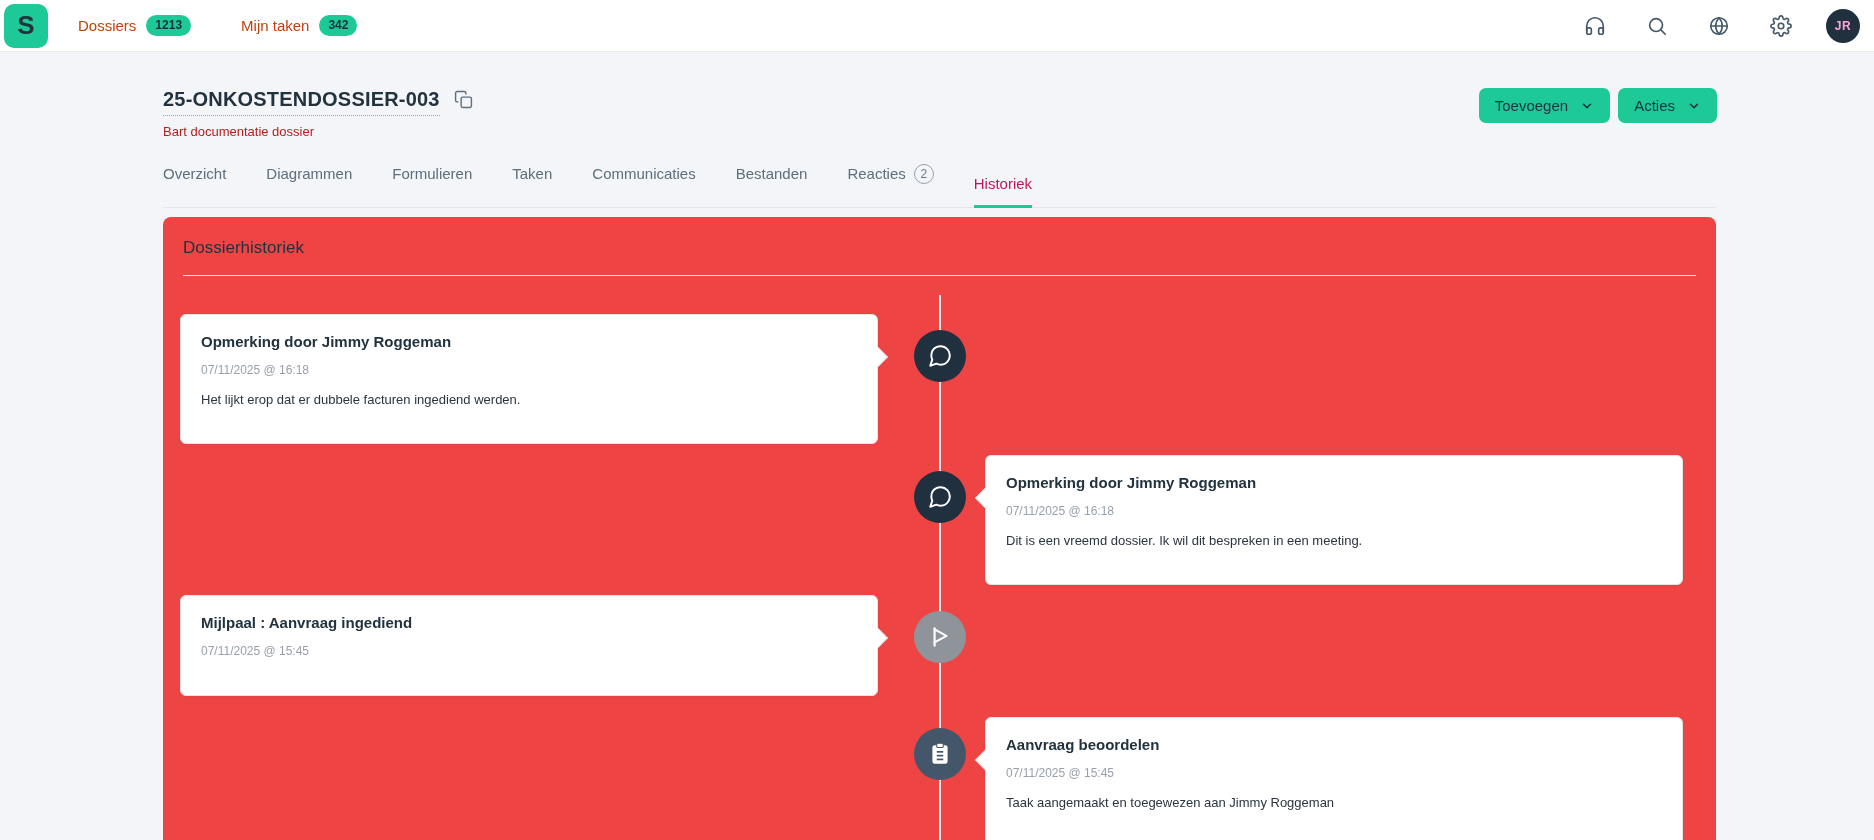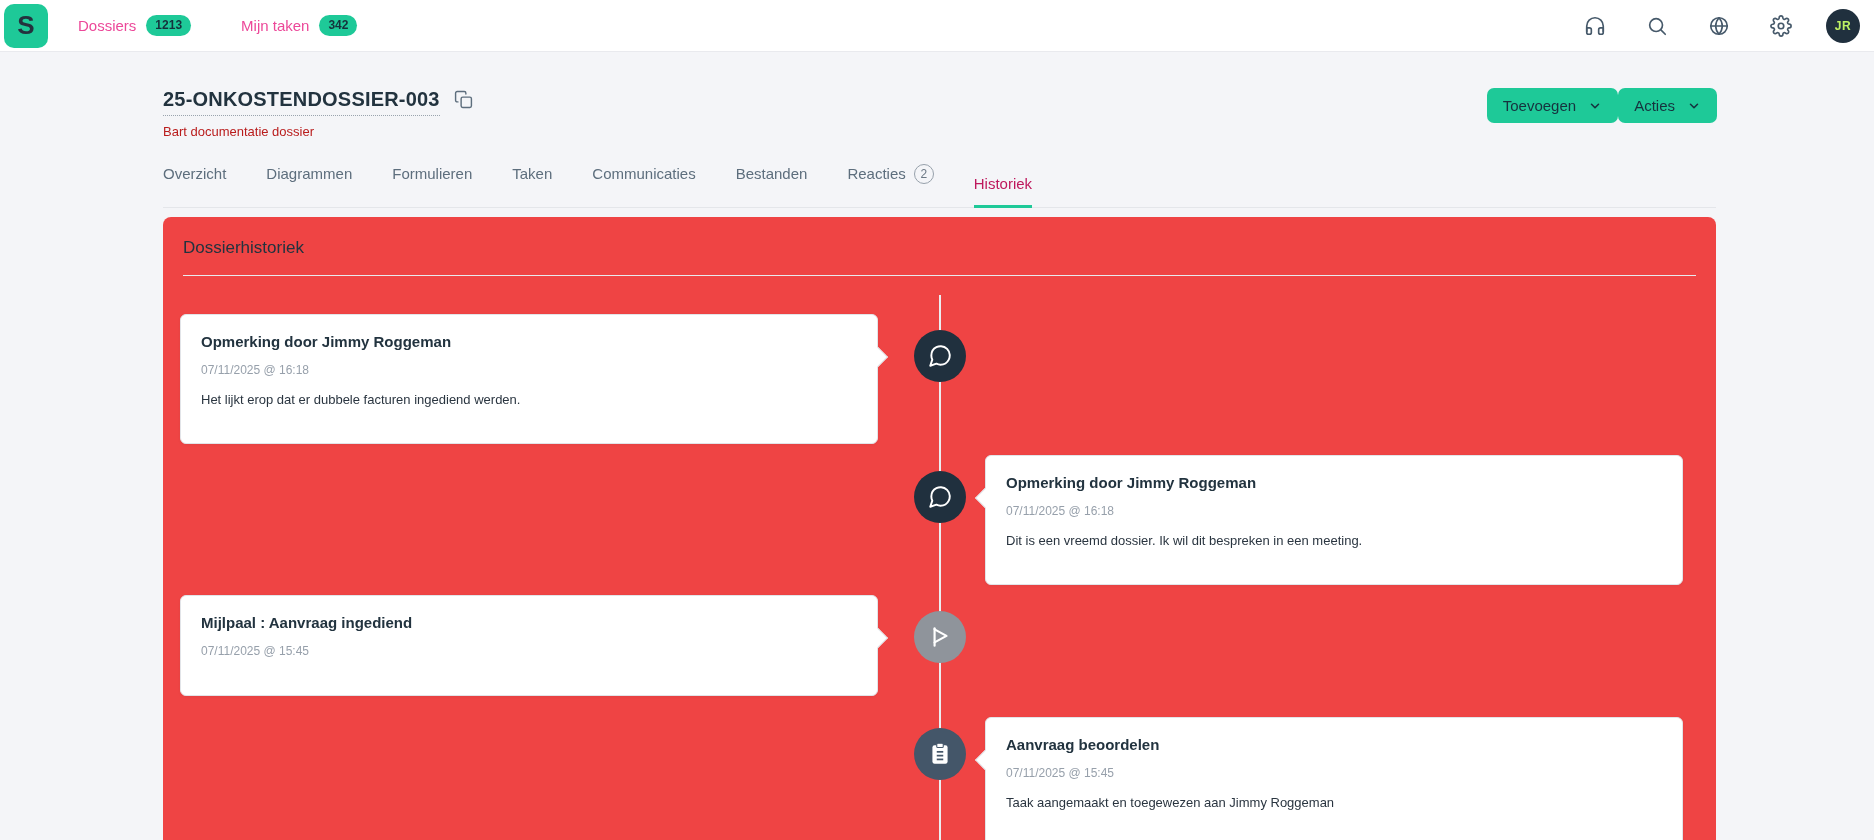--- a/index.html
+++ b/index.html
@@ -15,46 +15,46 @@
     height:52px; background:#fff; border-bottom:1px solid #e9eaee;
     display:flex; align-items:center; padding:0 14px 0 4px;
   }
   .logo {
     width:44px; height:44px; border-radius:10px; background:#1ec998;
     display:flex; align-items:center; justify-content:center;
     font-size:26px; font-weight:600; color:#24323e; margin-right:30px;
   }
   .nav-items { display:flex; align-items:center; }
   .nav-item { display:flex; align-items:center; margin-right:50px; cursor:pointer; }
-  .nav-item-label { font-size:15px; color:#ec4899; margin-right:10px; }
+  .nav-item-label { font-size:15px; color:#c2410c; margin-right:10px; }
   .nav-badge {
     background:#1ec998; color:#15323c; font-size:12px; font-weight:bold;
     border-radius:11px; padding:3px 9px; line-height:1.2;
   }
   .nav-right { margin-left:auto; display:flex; align-items:center; gap:40px; }
   .nav-icon-btn { width:22px; height:22px; color:#46596a; cursor:pointer; display:flex; }
   .nav-icon-btn svg { width:22px; height:22px; }
   .avatar {
-    width:34px; height:34px; border-radius:50%; background:#20303e; color:#bef264;
+    width:34px; height:34px; border-radius:50%; background:#20303e; color:#f9a8d4;
     display:flex; align-items:center; justify-content:center;
     font-size:12px; font-weight:bold; letter-spacing:.5px; cursor:pointer; margin-left:-6px;
   }
 
   
   .page-header { display:flex; justify-content:space-between; align-items:flex-start;
     margin:36px 157px 0 163px; }
   .dossier-title {
     font-size:20px; font-weight:bold; color:#22333f; letter-spacing:.2px;
     border-bottom:1px dotted #9aa4ae; padding-bottom:4px; display:inline-block; cursor:pointer;
   }
   .title-row { display:flex; align-items:flex-start; gap:14px; }
   .copy-btn { width:19px; height:19px; color:#5d6e7d; cursor:pointer; margin-top:2px; }
   .copy-btn svg { width:19px; height:19px; }
   .dossier-subtitle { font-size:13px; color:#b91c1c; margin-top:8px; }
-  .header-buttons { display:flex; gap:0; }
+  .header-buttons { display:flex; gap:8px; }
   .btn {
     background:#1ec998; color:#16323e; border:none; border-radius:7px;
     height:35px; padding:0 16px; font-size:15px; font-family:inherit;
     display:flex; align-items:center; gap:12px; cursor:pointer;
   }
   .btn svg { width:14px; height:14px; }
 
   
   .tabs {
     display:flex; gap:40px; margin:16px 158px 0 163px;

